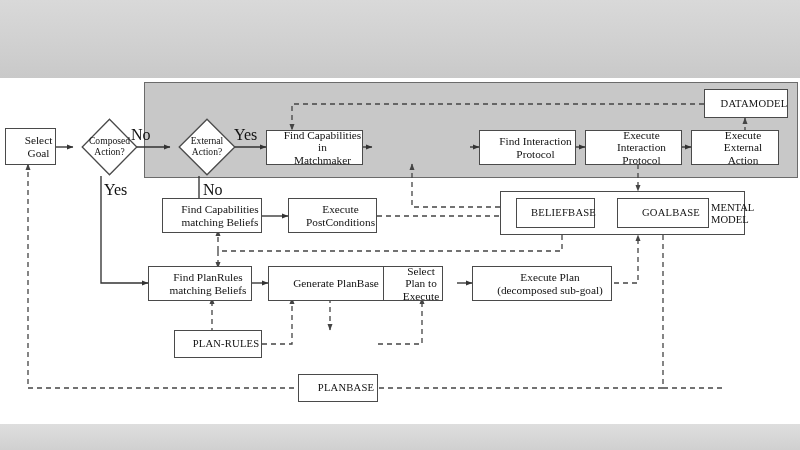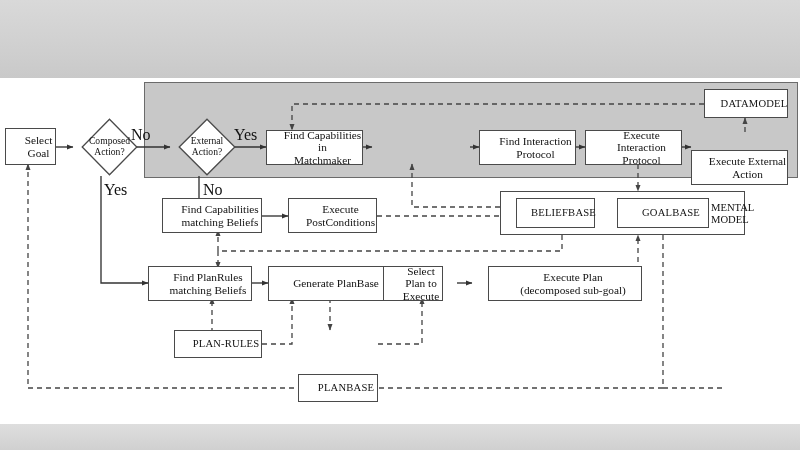--- a/index.html
+++ b/index.html
@@ -190,21 +190,21 @@
       <div class="node" style="left:266px; top:52px; width:97px; height:35px; white-space:pre-line;">Find Capabilities in
 Matchmaker</div>
 
 
       <div class="node" style="left:479px; top:52px; width:97px; height:35px; white-space:pre-line;">Find Interaction
 Protocol</div>
 
       <div class="node" style="left:585px; top:52px; width:97px; height:35px; white-space:pre-line;">Execute Interaction
 Protocol</div>
 
-      <div class="node" style="left:691px; top:52px; width:97px; height:35px; white-space:pre-line;margin-top:20px;">Execute External
+      <div class="node" style="left:691px; top:52px; width:88px; height:35px; white-space:pre-line;">Execute External
 Action</div>
 
       <div class="node caps" style="left:704px; top:11px; width:84px; height:29px;">DATAMODEL</div>
 
       <div class="node" style="left:162px; top:120px; width:100px; height:35px; white-space:pre-line;">Find Capabilities
 matching Beliefs</div>
 
       <div class="node" style="left:288px; top:120px; width:89px; height:35px; white-space:pre-line;">Execute
 PostConditions</div>
 
@@ -215,21 +215,21 @@
 MODEL</div>
 
       <div class="node" style="left:148px; top:188px; width:104px; height:35px; white-space:pre-line;">Find PlanRules
 matching Beliefs</div>
 
       <div class="node" style="left:268px; top:188px; width:120px; height:35px;">Generate PlanBase</div>
 
       <div class="node" style="left:383px; top:188px; width:60px; height:35px; white-space:pre-line;">Select Plan to
 Execute</div>
 
-      <div class="node" style="left:472px; top:188px; width:154px; height:35px; white-space:pre-line;margin-left:16px;">Execute Plan
+      <div class="node" style="left:472px; top:188px; width:140px; height:35px; white-space:pre-line;">Execute Plan
 (decomposed sub-goal)</div>
 
       <div class="node caps" style="left:174px; top:252px; width:88px; height:28px;">PLAN-RULES</div>
 
       <div class="node caps" style="left:298px; top:252px; width:80px; height:28px;margin-top:44px;">PLANBASE</div>
 
     </div>
   </div>
 </div>
 

